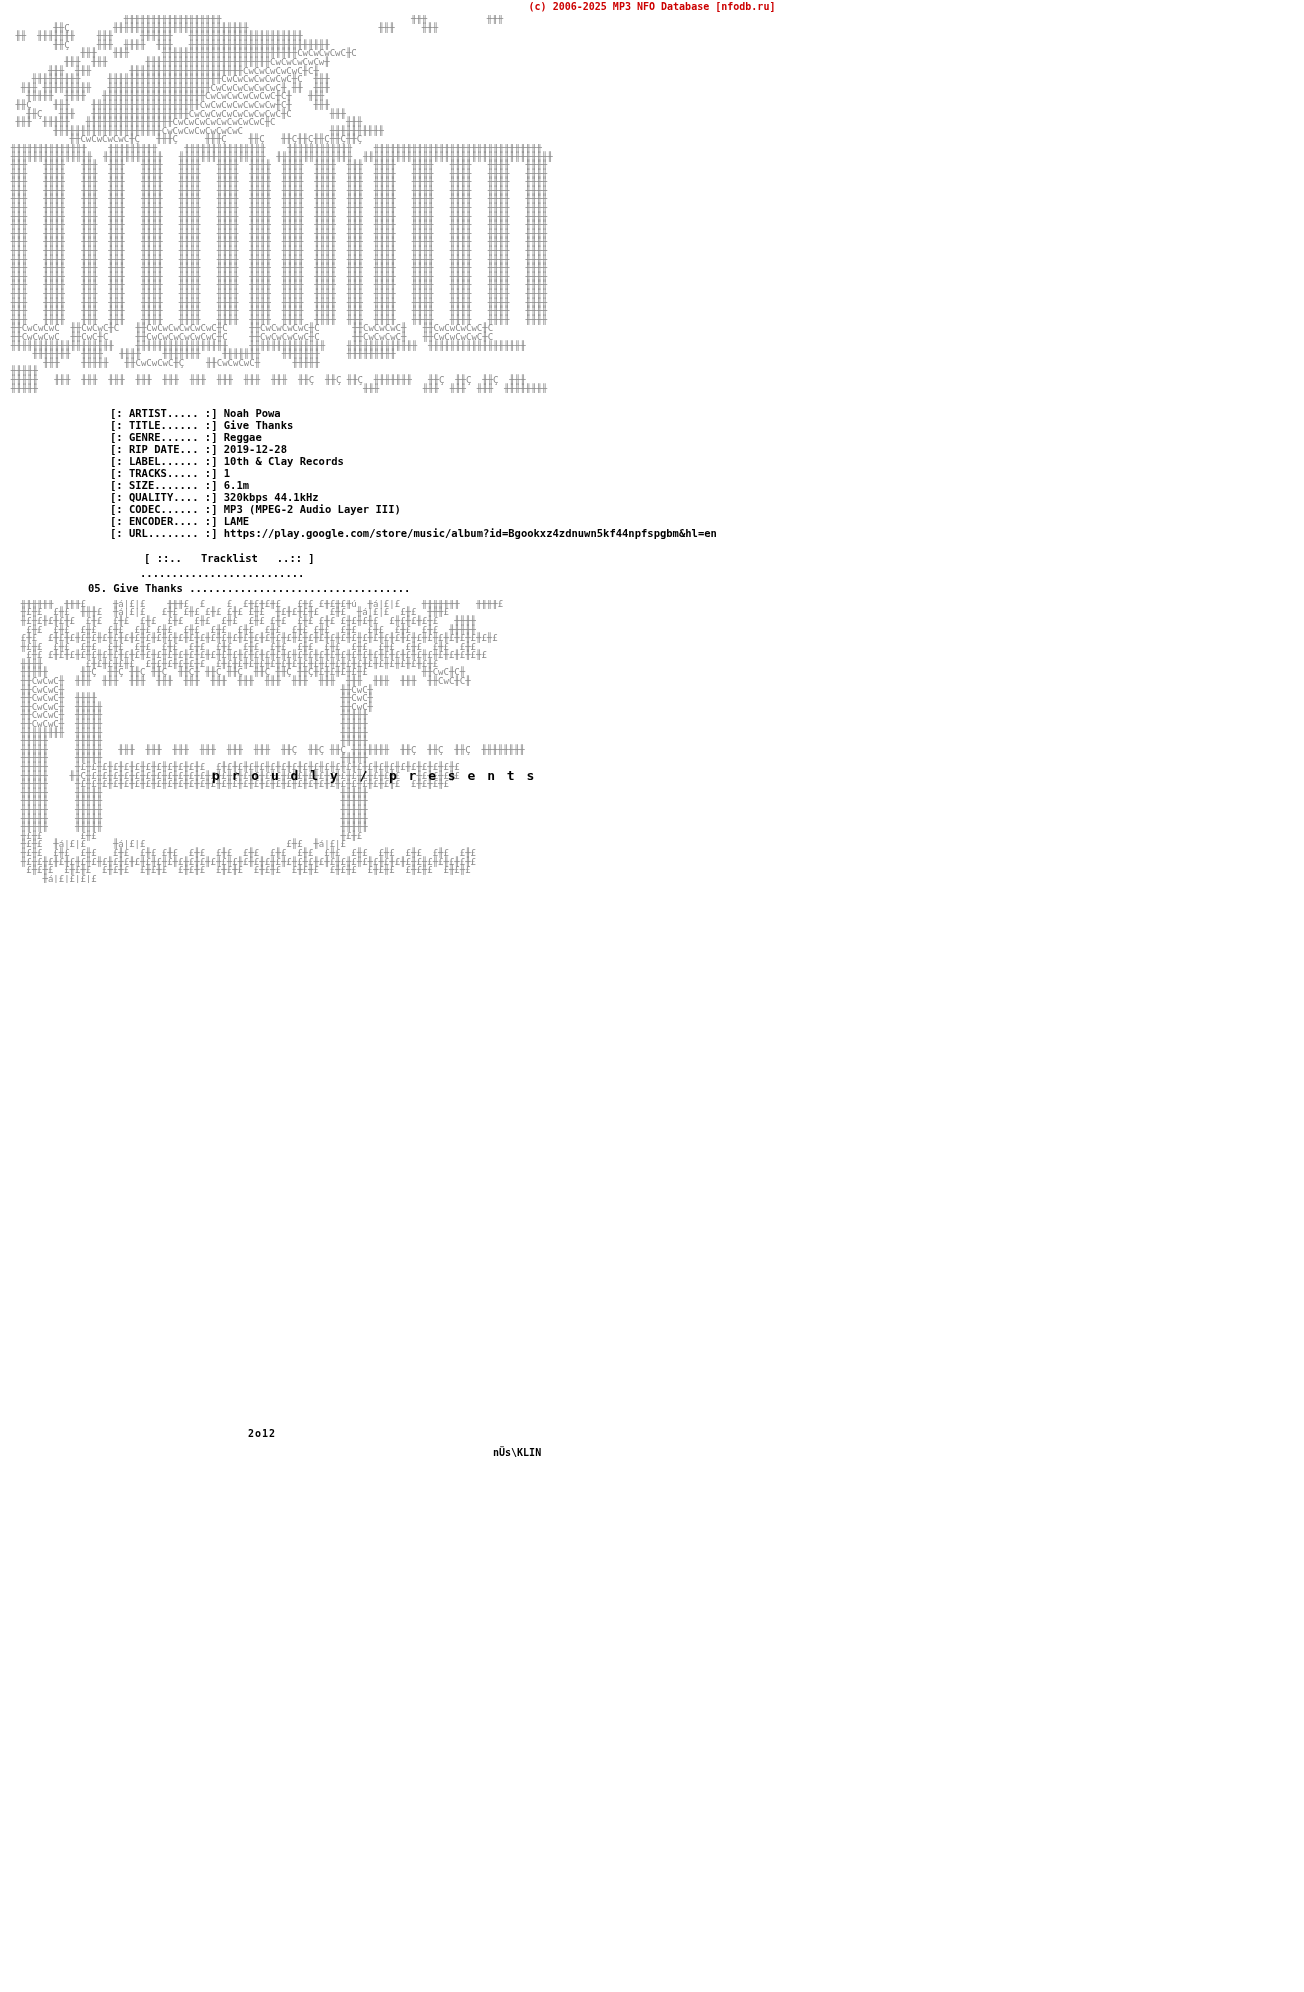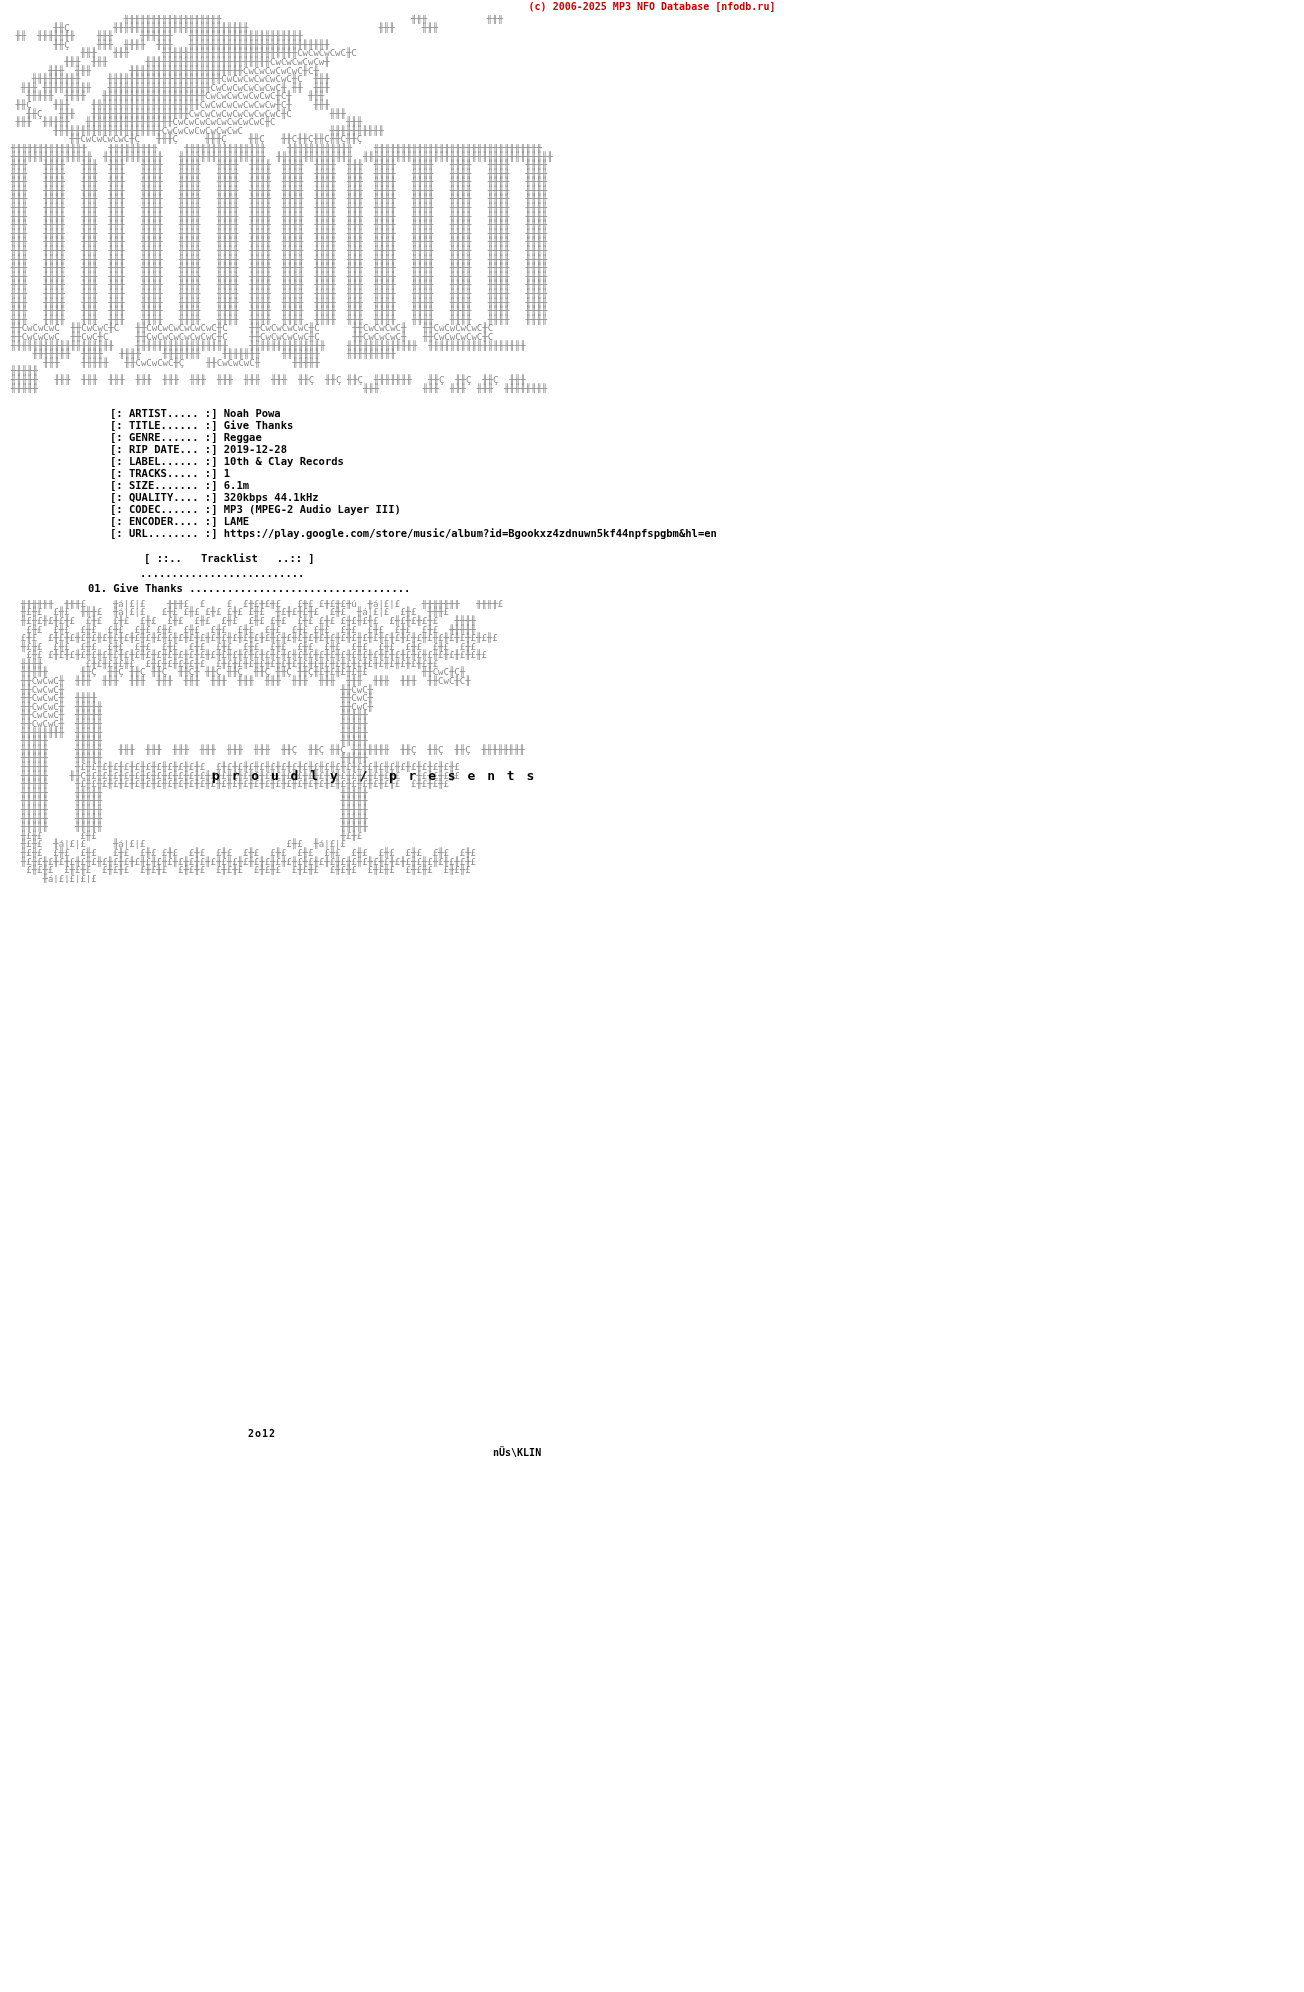--- a/index.html
+++ b/index.html
@@ -176,21 +176,21 @@
 [: LABEL...... :] 10th &amp; Clay Records
 [: TRACKS..... :] 1
 [: SIZE....... :] 6.1m
 [: QUALITY.... :] 320kbps 44.1kHz
 [: CODEC...... :] MP3 (MPEG-2 Audio Layer III)
 [: ENCODER.... :] LAME
 [: URL........ :] https://play.google.com/store/music/album?id=Bgookxz4zdnuwn5kf44npfspgbm&amp;hl=en</pre>
 
   <pre class="tracklist-head">[ ::..   Tracklist   ..:: ]</pre>
   <pre class="tracklist-dots">..........................</pre>
-  <pre class="tracklist">01. Give Thanks ...................................</pre>
+  <pre class="tracklist">05. Give Thanks ...................................</pre>
 
   <pre class="art art-bottom">  ╫╫╫╫╫╫  ╫╫╫£     ╫á|£|£    ╫╫╫£  £    £  £╫£╫£╫£   £╫£ £╫£╫£╫ú  ╫á|£|£    ╫╫╫╫╫╫╫   ╫╫╫╫£
   ╫£╫£  £╫£  ╫╫╫£  ╫á|£|£   £╫£ £╫£ £╫£ £╫£ £╫£  ╫£╫£╫£╫£  £╫£  ╫á|£|£  £╫£  ╫╫╫£
   ╫£╫£╫£╫£╫£  £╫£  £╫£  £╫£  £╫£  £╫£  £╫£  £╫£ £╫£  £╫£ £╫£ £╫£╫£╫£  £╫£╫£╫£╫£   ╫╫╫╫
    £╫£  £╫£  £╫£  £╫£  £╫£ £╫£  £╫£  £╫£  £╫£  £╫£  £╫£ £╫£  £╫£  £╫£  £╫£  £╫£  ╫╫╫╫╫
   £╫£  £╫£╫£╫£╫£╫£╫£╫£╫£╫£╫£╫£╫£╫£╫£╫£╫£╫£╫£╫£╫£╫£╫£╫£╫£╫£╫£╫£╫£╫£╫£╫£╫£╫£╫£╫£╫£╫£╫£╫£╫£╫£
   ╫£╫£  £╫£  £╫£  £╫£  £╫£  £╫£  £╫£  £╫£  £╫£  £╫£  £╫£  £╫£  £╫£  £╫£  £╫£  £╫£  £╫£
    £╫£ £╫£╫£╫£╫£╫£╫£╫£╫£╫£╫£╫£╫£╫£╫£╫£╫£╫£╫£╫£╫£╫£╫£╫£╫£╫£╫£╫£╫£╫£╫£╫£╫£╫£╫£╫£╫£╫£╫£╫£╫£
   ╫╫╫╫        £╫£╫£╫£╫£  £╫£╫£╫£╫£╫£  £╫£╫£╫£╫£╫£╫£╫£╫£╫£╫£╫£╫£╫£╫£╫£╫£╫£╫£╫£╫£
   ╫╫╫╫╫      ╫╫Ç  ╫╫Ç ╫╫Ç ╫╫Ç  ╫╫Ç╫ ╫╫Ç ╫╫Ç  ╫╫Ç ╫╫Ç ╫╫Ç╫£╫£╫£╫£╫£          ╫╫CwC╫C╫

